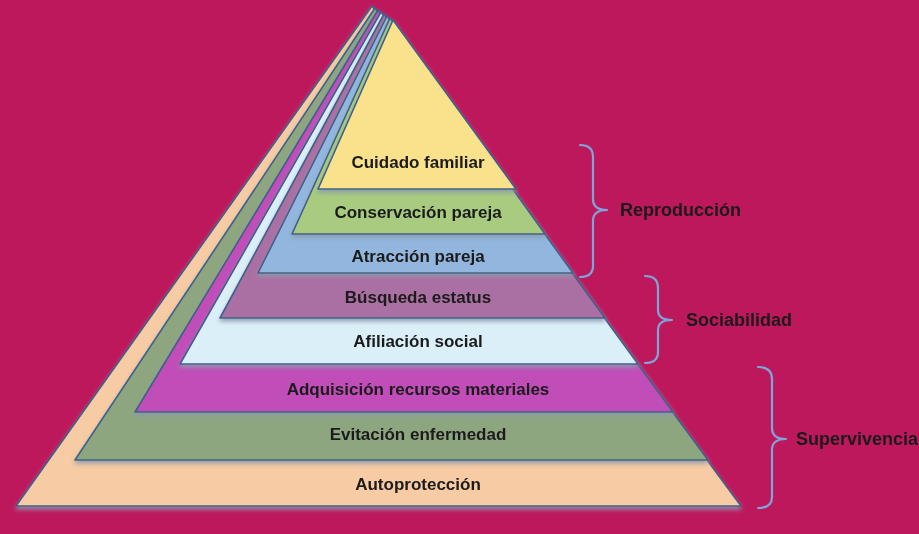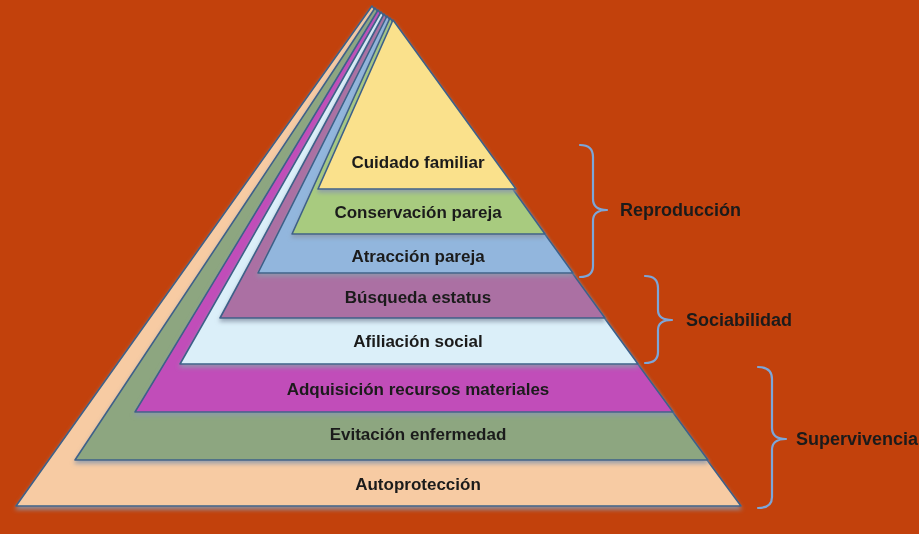--- a/index.html
+++ b/index.html
@@ -1,19 +1,19 @@
 <!DOCTYPE html>
 <html><head>
 <meta charset="utf-8">
 <style>
   html,body{margin:0;padding:0;background:#ffffff;}
   .stage{
     position:relative;
     width:919px;height:534px;
-    background:#c2410c;
+    background:#be185d;
     font-family:"Liberation Sans", sans-serif;
     overflow:hidden;
     text-align:center;
   }
   svg{display:block;}
   .level-shape{
     stroke:#3E6189;
     stroke-width:1.6;
     stroke-linejoin:round;
   }

